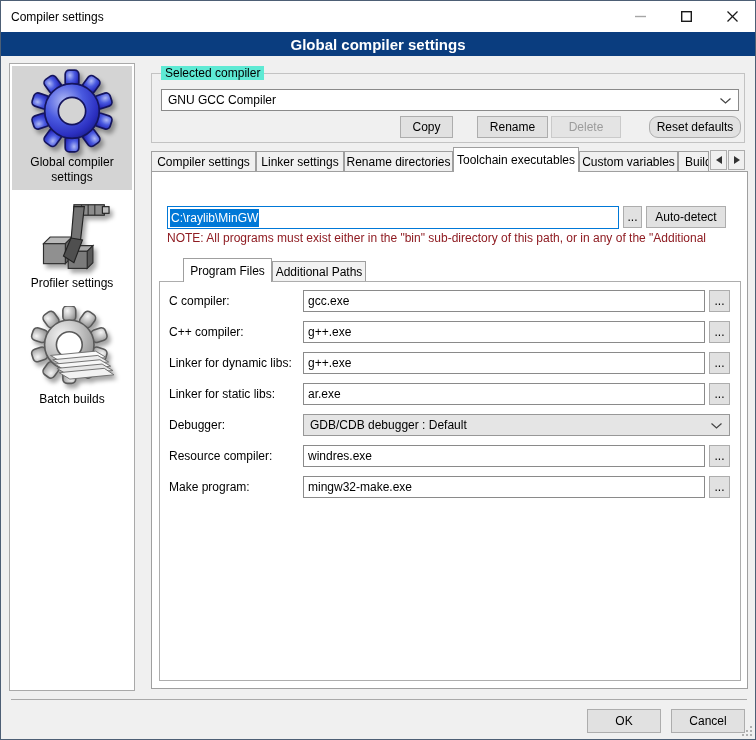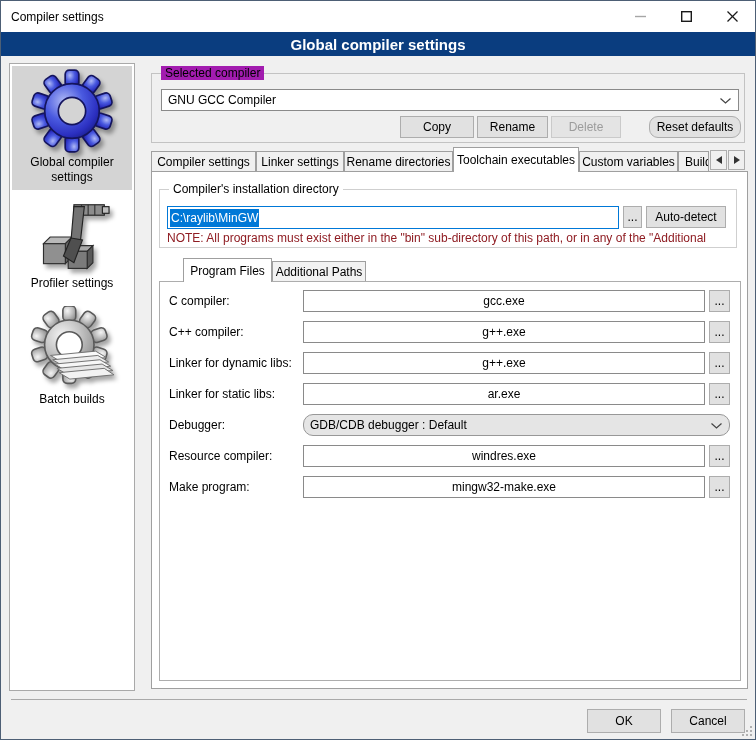--- a/index.html
+++ b/index.html
@@ -50,27 +50,27 @@
     font-family:"Liberation Sans",sans-serif; font-size:12px;
     display:flex; align-items:center; justify-content:center; cursor:default;
   }
   .btn.disabled { color:#9c9c9c; border-color:#cacaca; background:#e4e4e4; }
 
   
   .combo {
     position:absolute; height:22px; background:#fff; border:1px solid #8a8a8a;
     display:flex; align-items:center; padding:0 20px 0 6px; font-size:12px;
   }
-  .combo.gray { background:#e5e5e5; border-color:#989898;border-radius:10px; }
+  .combo.gray { background:#e5e5e5; border-color:#989898; }
   .combo .chev { position:absolute; right:7px; top:8px; }
 
   
   .textfield {
     position:absolute; height:22px; background:#fff; border:1px solid #8a8a8a;
-    font-family:"Liberation Sans",sans-serif; font-size:12px; padding:0 4px;text-align:center;
+    font-family:"Liberation Sans",sans-serif; font-size:12px; padding:0 4px;
   }
   .pathfield {
     position:absolute; height:23px; background:#fff; border:1px solid #0078d7;
     display:flex; align-items:center; padding:0 2px; font-size:12px; overflow:hidden;
   }
   .pathfield .sel { background:#0078d7; color:#fff; padding:2px 1px; white-space:pre; }
 
   
   .tab {
     position:absolute; top:150px; height:21px; background:#f0f0f0;
@@ -224,30 +224,30 @@
           <polygon points="24,54 66,50 76,56 34,60" fill="#f7f7f7"></polygon>
           <polygon points="26,58 68,54 78,60 36,64" fill="#e6e6e6"></polygon>
           <polygon points="28,62 70,58 79,64 38,68" fill="#f2f2f2"></polygon>
         </g>
       </svg>
       <span class="lbl">Batch builds</span>
     </div>
   </div>
 
   <div class="groupbox" style="left:150px; top:72px; width:594px; height:70px;">
-    <span class="legend" style="background:#a21caf;">Selected compiler</span>
+    <span class="legend" style="background:#5eead4;">Selected compiler</span>
   </div>
   <div class="combo" style="left:160px; top:88px; width:578px;">
     <span>GNU GCC Compiler</span>
     <svg class="chev" width="11" height="6">
         <path d="M0.5 0.5 L5.5 5 L10.5 0.5" fill="none" stroke="#444" stroke-width="1.2"></path>
       </svg>
   </div>
   <div class="btn disabled" style="left:282px; top:130px; width:94px;margin-top:33px;">Set as default</div>
-  <div class="btn" style="left:399px; top:115px; width:74px;">Copy</div>
+  <div class="btn" style="left:399px; top:115px; width:53px;">Copy</div>
   <div class="btn" style="left:476px; top:115px; width:71px;">Rename</div>
   <div class="btn disabled" style="left:550px; top:115px; width:70px;">Delete</div>
   <div class="btn" style="left:648px; top:115px; width:92px;border-radius:9px;">Reset defaults</div>
 
   <div class="tab" style="left:150px; width:105px;">Compiler settings</div>
   <div class="tab" style="left:255px; width:88px;">Linker settings</div>
   <div class="tab" style="left:343px; width:109px;">Rename directories</div>
   <div class="tab active" style="left:452px; width:126px;">Toolchain executables</div>
   <div class="tab" style="left:578px; width:99px;">Custom variables</div>
   <div class="tab" style="left:677px; width:31px; justify-content:flex-start; padding-left:6px;">Build</div>
@@ -257,23 +257,20 @@
       </svg>
   </div>
   <div class="arrow-btn" style="left:727px;">
     <svg width="6" height="8">
         <polygon points="0,0 0,8 6,4" fill="#333"></polygon>
       </svg>
   </div>
 
   <div class="tabpage"></div>
 
-  <div class="groupbox" style="left:158px; top:188px; width:578px; height:59px; border-color:#cfcfcf; z-index:5;">
-    <span class="legend" style="background:#fff;">Compiler's installation directory</span>
-  </div>
   <div class="pathfield" style="left:166px; top:205px; width:452px; z-index:6;">
     <span class="sel">C:\raylib\MinGW</span>
   </div>
   <div class="btn" style="left:622px; top:205px; width:19px; z-index:6;">...</div>
   <div class="btn" style="left:645px; top:205px; width:80px; z-index:6;">Auto-detect</div>
   <div class="note" style="left:166px; top:230px; width:566px; color:#8f1c22; z-index:6;">NOTE: All programs must exist either in the "bin" sub-directory of this path, or in any of the "Additional</div>
 
   <div class="subtab active" style="left:158px; top:257px; width:89px; height:24px;">Program Files</div>
   <div class="subtab" style="left:247px; top:260px; width:94px;">Additional Paths</div>
   <div class="subpage" style="left:158px; top:280px; width:582px; height:400px;"></div>

